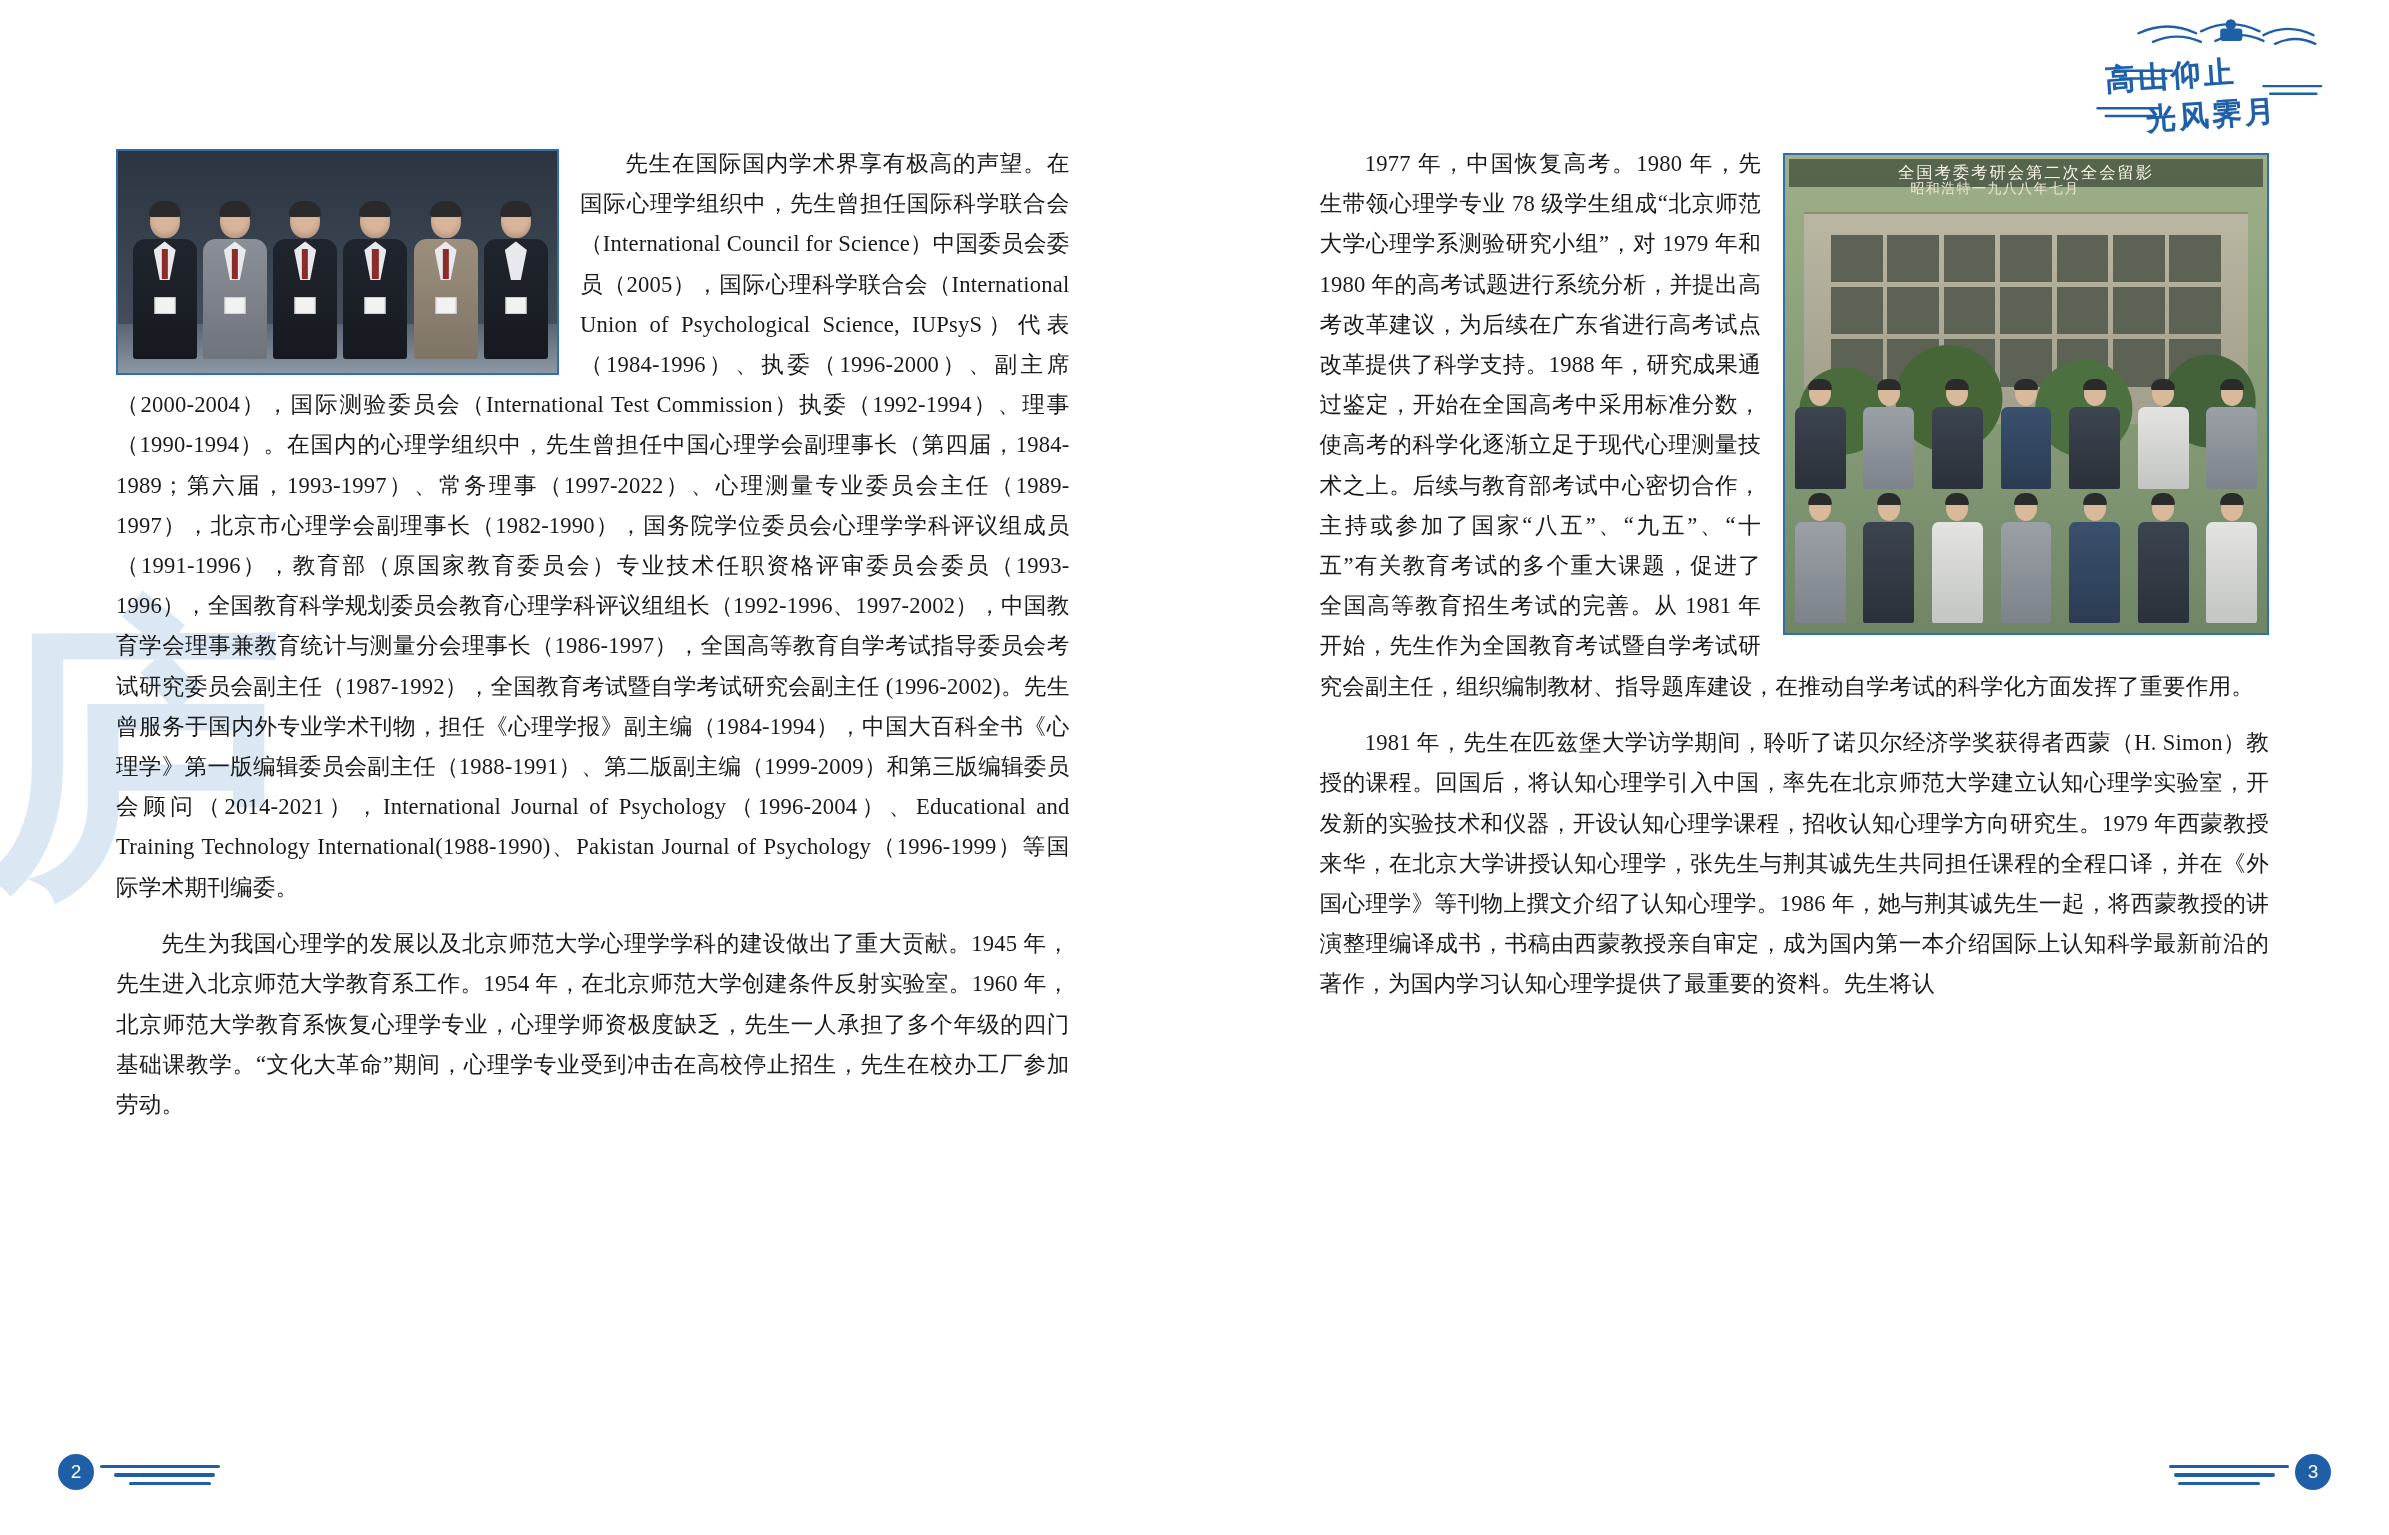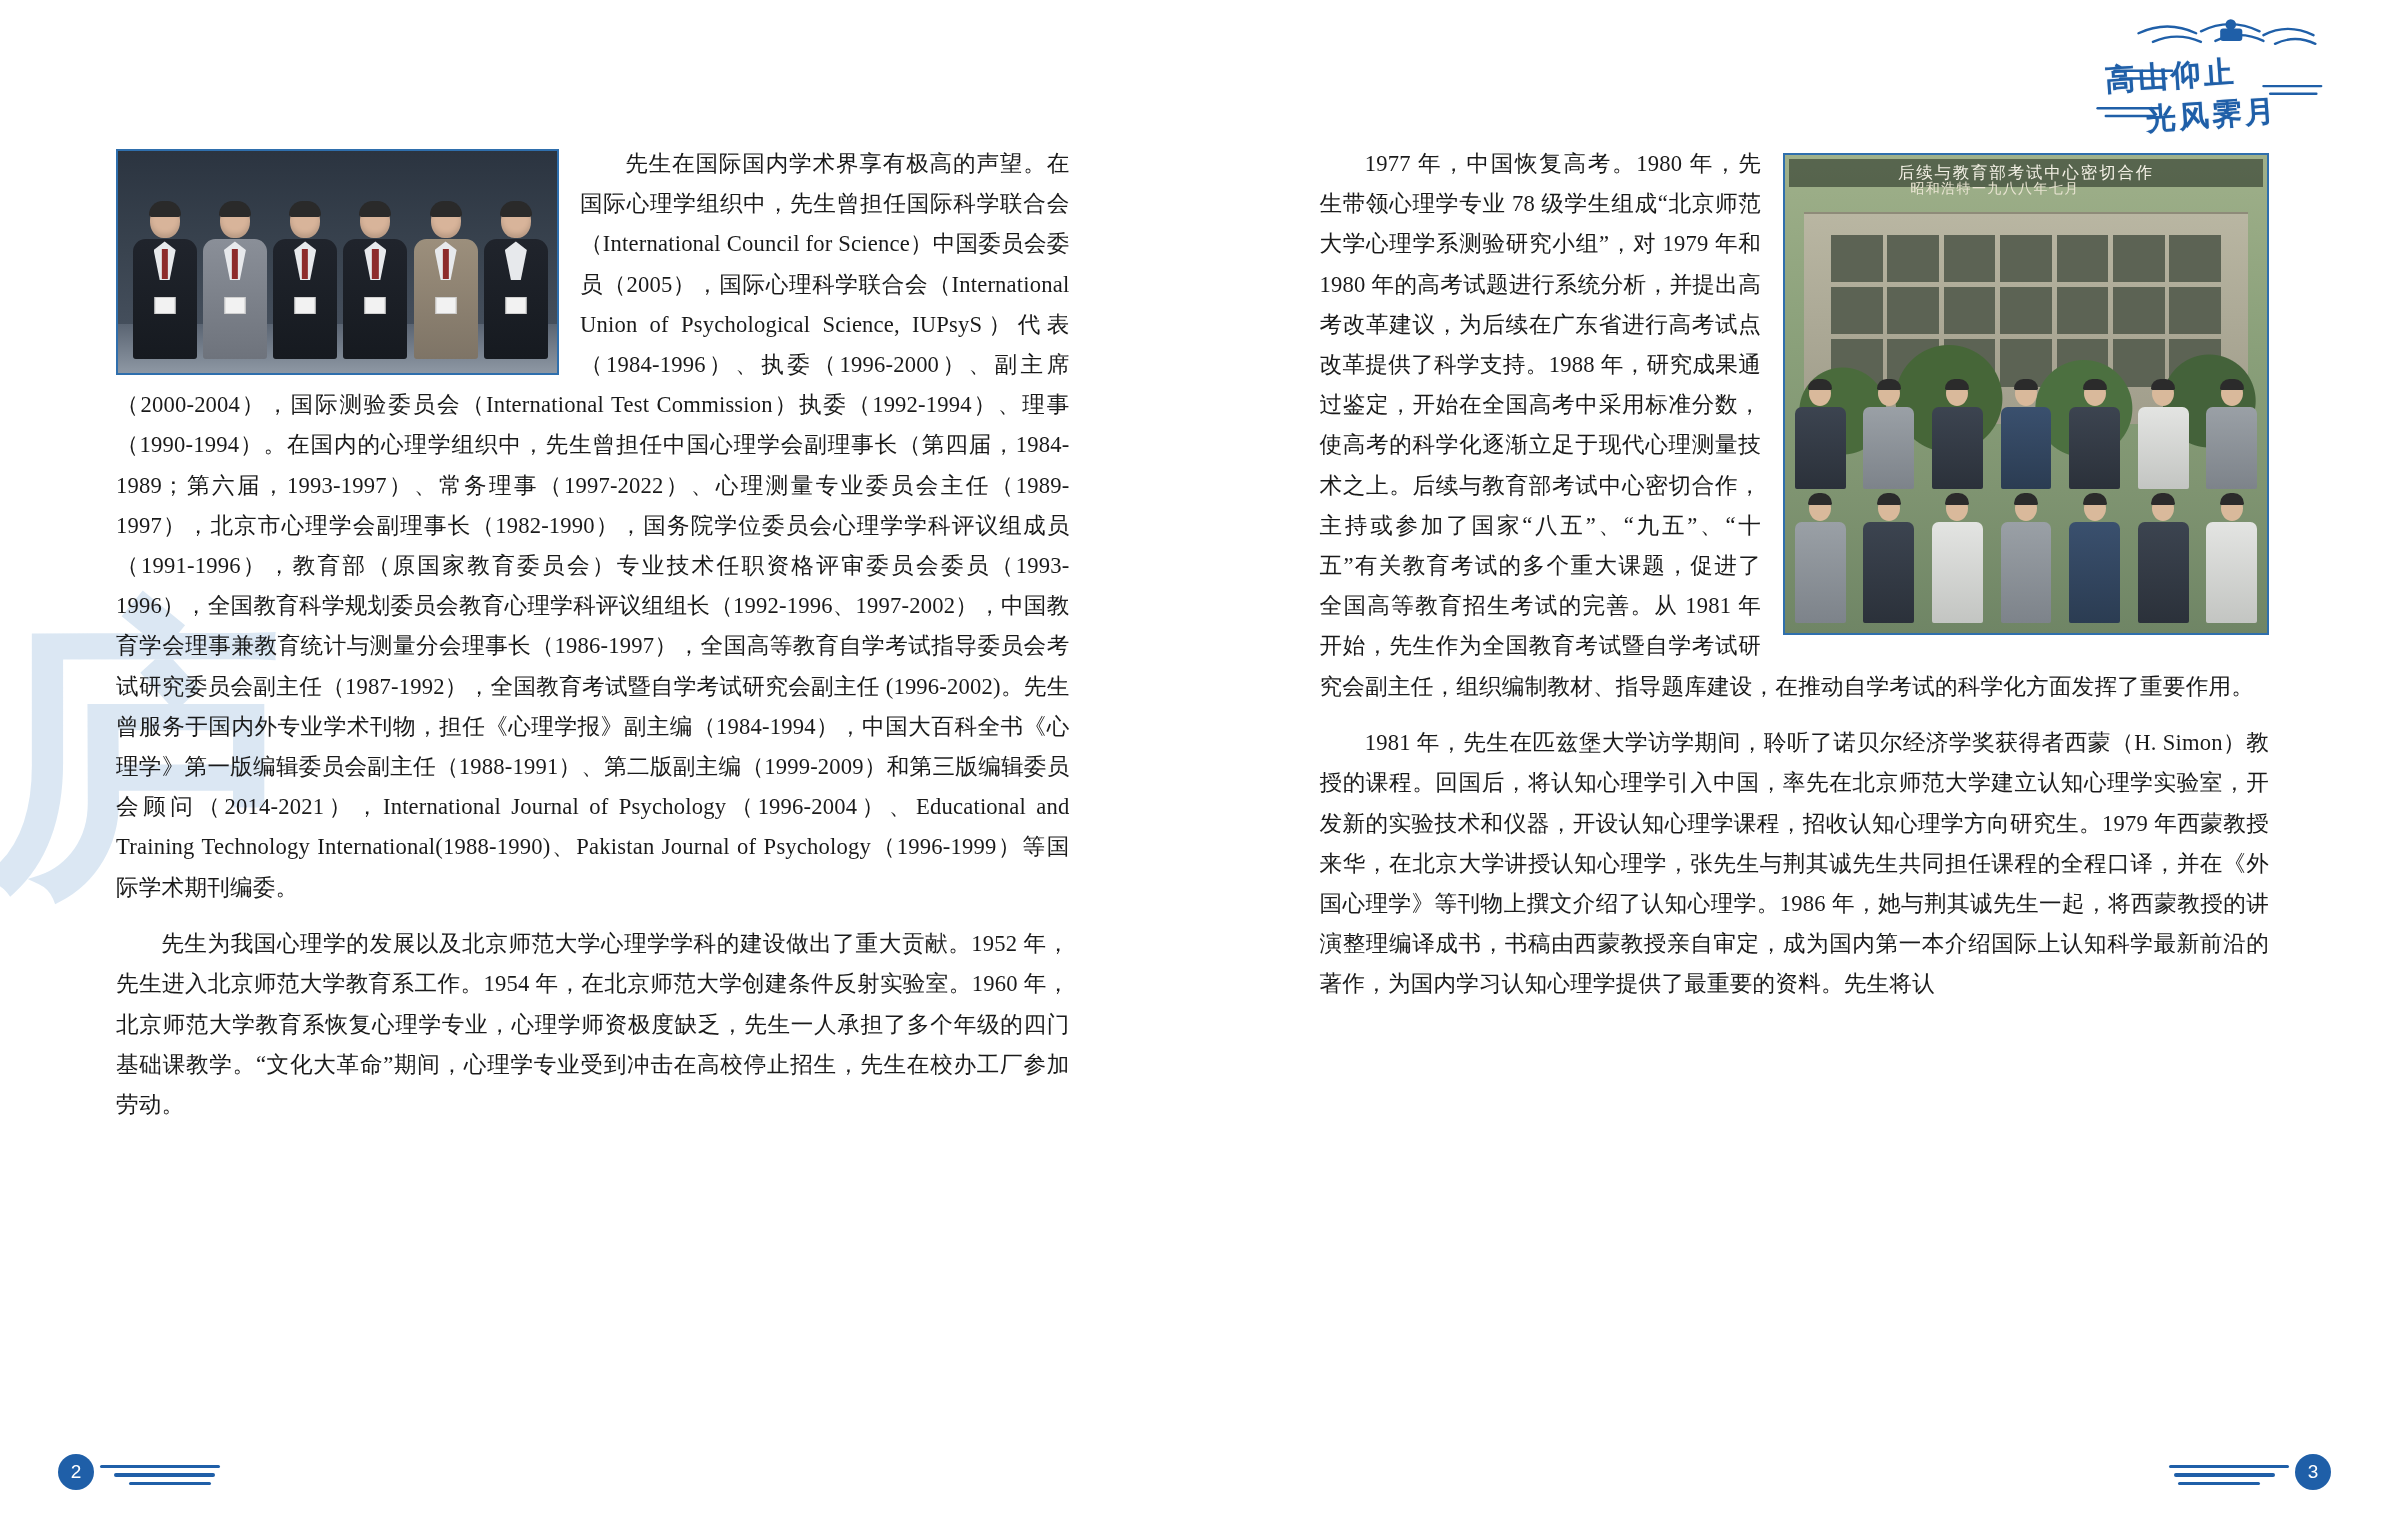--- a/index.html
+++ b/index.html
@@ -344,21 +344,21 @@
               </div>
             <div class="body">
               <span class="shirt"></span>
                 <span class="badge"></span>
             </div>
           </div>
         </div>
       </div>
 
       <p class="body indent">先生在国际国内学术界享有极高的声望。在国际心理学组织中，先生曾担任国际科学联合会（International Council for Science）中国委员会委员（2005），国际心理科学联合会（International Union of Psychological Science, IUPsyS）代表（1984-1996）、执委（1996-2000）、副主席（2000-2004），国际测验委员会（International Test Commission）执委（1992-1994）、理事（1990-1994）。在国内的心理学组织中，先生曾担任中国心理学会副理事长（第四届，1984-1989；第六届，1993-1997）、常务理事（1997-2022）、心理测量专业委员会主任（1989-1997），北京市心理学会副理事长（1982-1990），国务院学位委员会心理学学科评议组成员（1991-1996），教育部（原国家教育委员会）专业技术任职资格评审委员会委员（1993-1996），全国教育科学规划委员会教育心理学科评议组组长（1992-1996、1997-2002），中国教育学会理事兼教育统计与测量分会理事长（1986-1997），全国高等教育自学考试指导委员会考试研究委员会副主任（1987-1992），全国教育考试暨自学考试研究会副主任 (1996-2002)。先生曾服务于国内外专业学术刊物，担任《心理学报》副主编（1984-1994），中国大百科全书《心理学》第一版编辑委员会副主任（1988-1991）、第二版副主编（1999-2009）和第三版编辑委员会顾问（2014-2021），International Journal of Psychology（1996-2004）、Educational and Training Technology International(1988-1990)、Pakistan Journal of Psychology（1996-1999）等国际学术期刊编委。</p>
-      <p class="body indent">先生为我国心理学的发展以及北京师范大学心理学学科的建设做出了重大贡献。1952 年，先生进入北京师范大学教育系工作。1954 年，在北京师范大学创建条件反射实验室。1960 年，北京师范大学教育系恢复心理学专业，心理学师资极度缺乏，先生一人承担了多个年级的四门基础课教学。“文化大革命”期间，心理学专业受到冲击在高校停止招生，先生在校办工厂参加劳动。</p>
+      <p class="body indent">先生为我国心理学的发展以及北京师范大学心理学学科的建设做出了重大贡献。1945 年，先生进入北京师范大学教育系工作。1954 年，在北京师范大学创建条件反射实验室。1960 年，北京师范大学教育系恢复心理学专业，心理学师资极度缺乏，先生一人承担了多个年级的四门基础课教学。“文化大革命”期间，心理学专业受到冲击在高校停止招生，先生在校办工厂参加劳动。</p>
     </div>
 
     <div class="footer footer-left">
       <div class="pagenum">2</div>
       <div class="swoosh">
           <i></i>
           <i></i>
           <i></i>
         </div>
     </div>
@@ -478,21 +478,21 @@
             <div class="p2">
                 <div class="h"></div>
                 <div class="b"></div>
               </div>
             <div class="p2 white">
                 <div class="h"></div>
                 <div class="b"></div>
               </div>
           </div>
 
-          <div class="ph2-banner">后续与教育部考试中心密切合作</div>
+          <div class="ph2-banner">全国考委考研会第二次全会留影</div>
           <div class="ph2-subbanner">昭和浩特一九八八年七月</div>
         </div>
       </div>
 
       <p class="body indent">1977 年，中国恢复高考。1980 年，先生带领心理学专业 78 级学生组成“北京师范大学心理学系测验研究小组”，对 1979 年和 1980 年的高考试题进行系统分析，并提出高考改革建议，为后续在广东省进行高考试点改革提供了科学支持。1988 年，研究成果通过鉴定，开始在全国高考中采用标准分数，使高考的科学化逐渐立足于现代心理测量技术之上。后续与教育部考试中心密切合作，主持或参加了国家“八五”、“九五”、“十五”有关教育考试的多个重大课题，促进了全国高等教育招生考试的完善。从 1981 年开始，先生作为全国教育考试暨自学考试研究会副主任，组织编制教材、指导题库建设，在推动自学考试的科学化方面发挥了重要作用。</p>
       <p class="body indent">1981 年，先生在匹兹堡大学访学期间，聆听了诺贝尔经济学奖获得者西蒙（H. Simon）教授的课程。回国后，将认知心理学引入中国，率先在北京师范大学建立认知心理学实验室，开发新的实验技术和仪器，开设认知心理学课程，招收认知心理学方向研究生。1979 年西蒙教授来华，在北京大学讲授认知心理学，张先生与荆其诚先生共同担任课程的全程口译，并在《外国心理学》等刊物上撰文介绍了认知心理学。1986 年，她与荆其诚先生一起，将西蒙教授的讲演整理编译成书，书稿由西蒙教授亲自审定，成为国内第一本介绍国际上认知科学最新前沿的著作，为国内学习认知心理学提供了最重要的资料。先生将认</p>
     </div>
 
     <div class="footer footer-right">
       <div class="pagenum">3</div>

